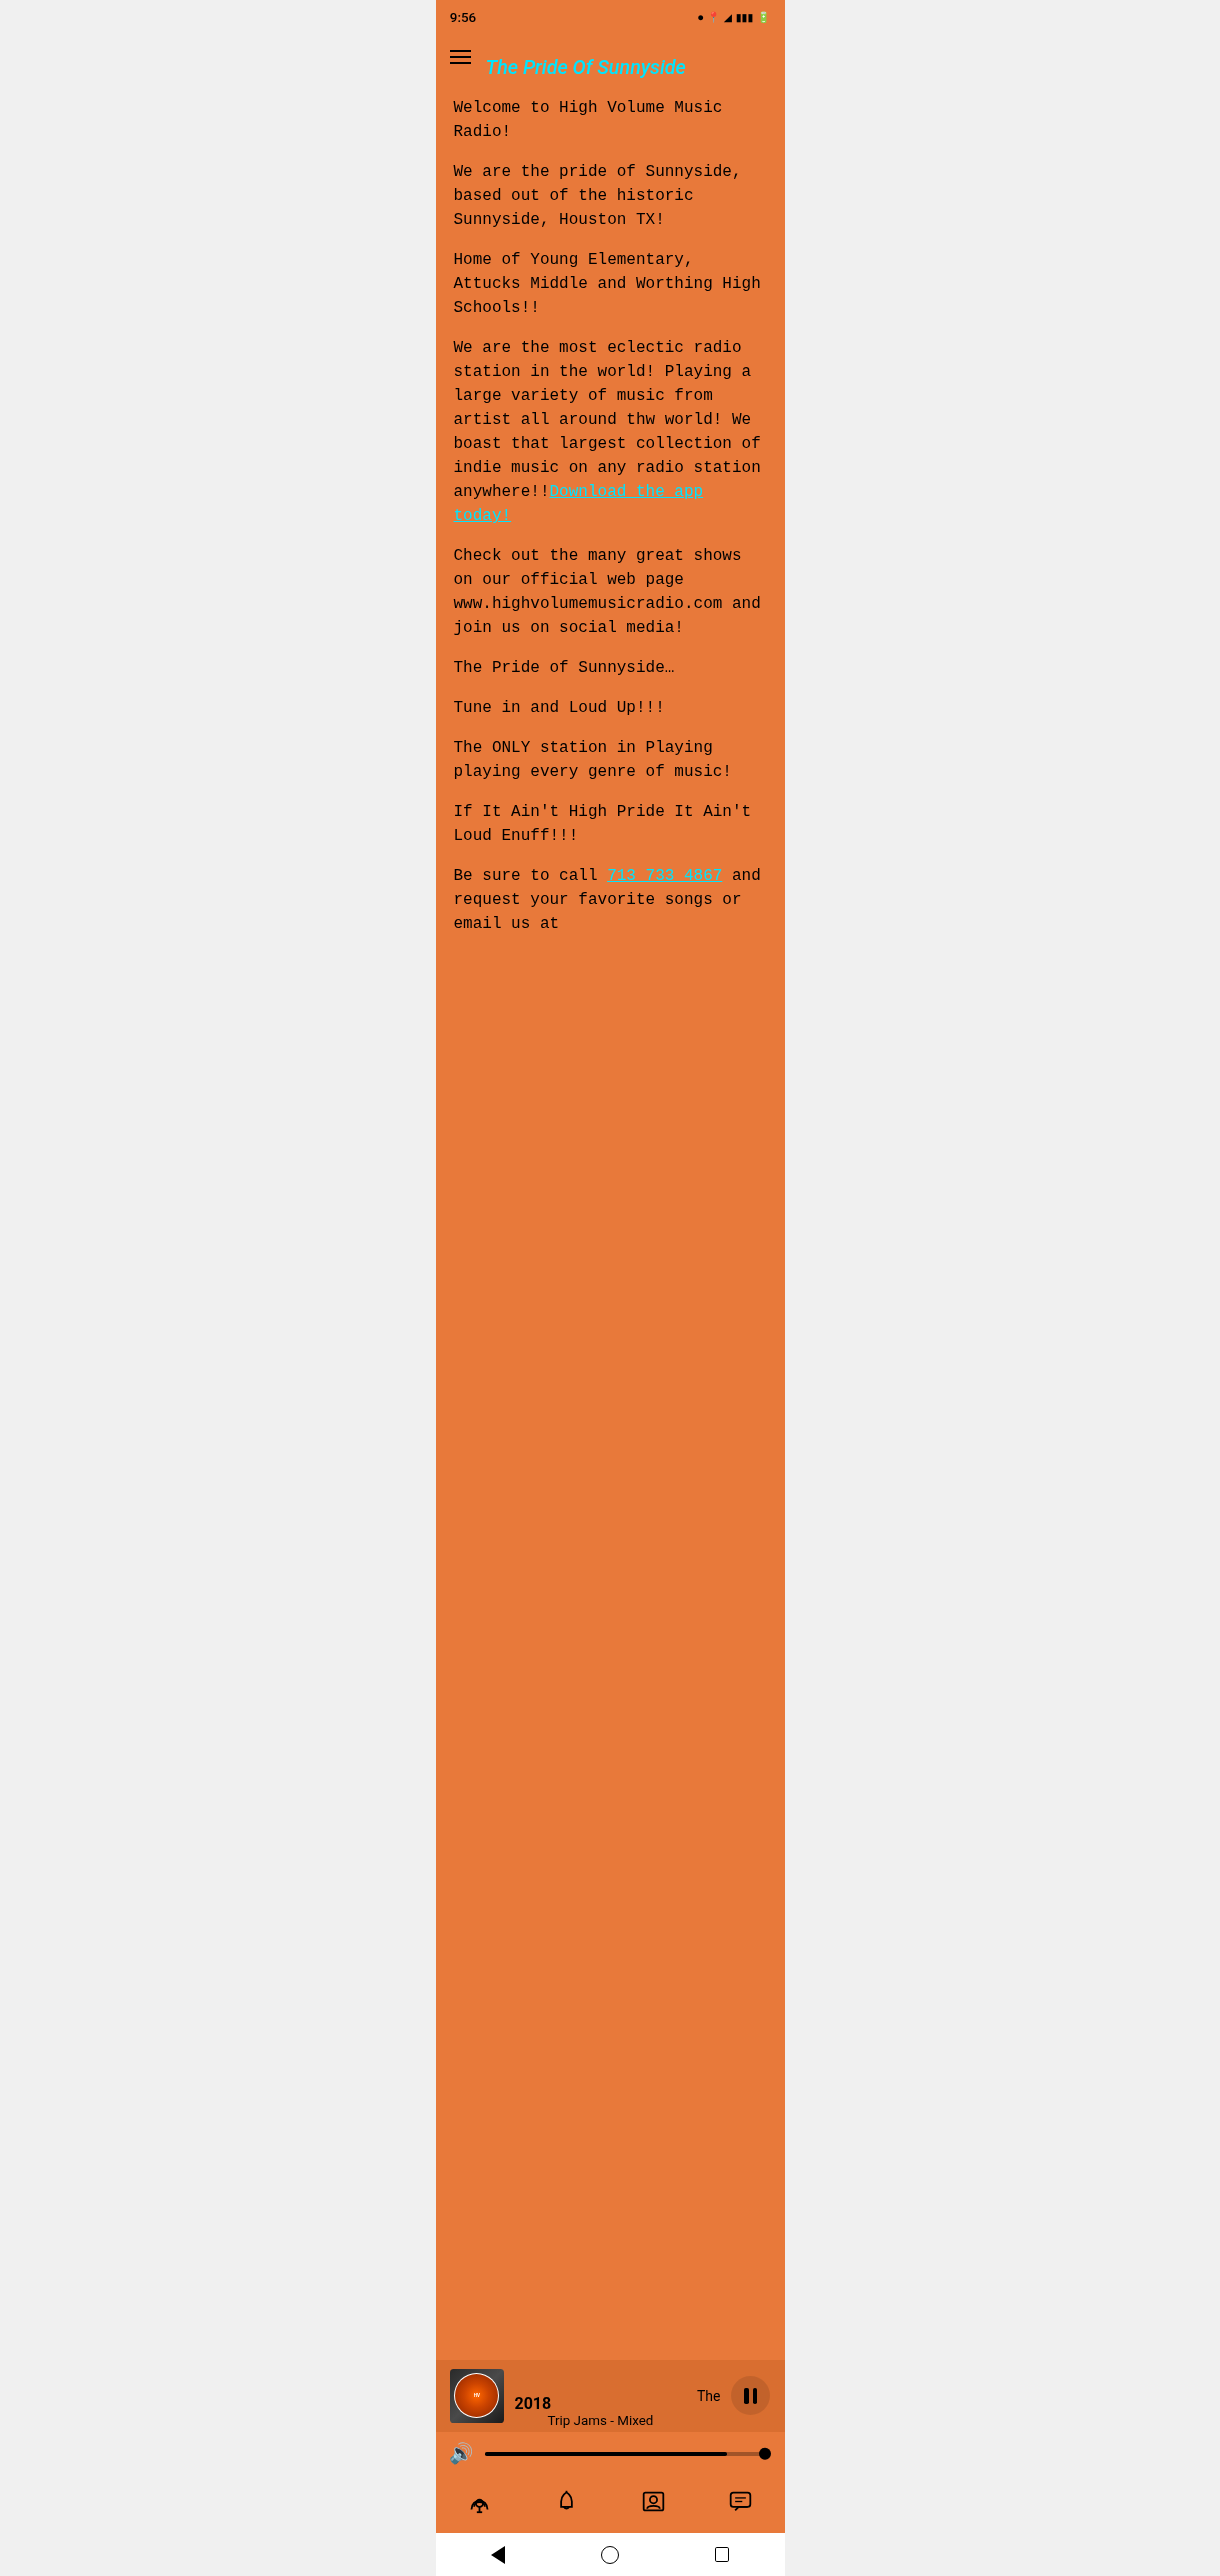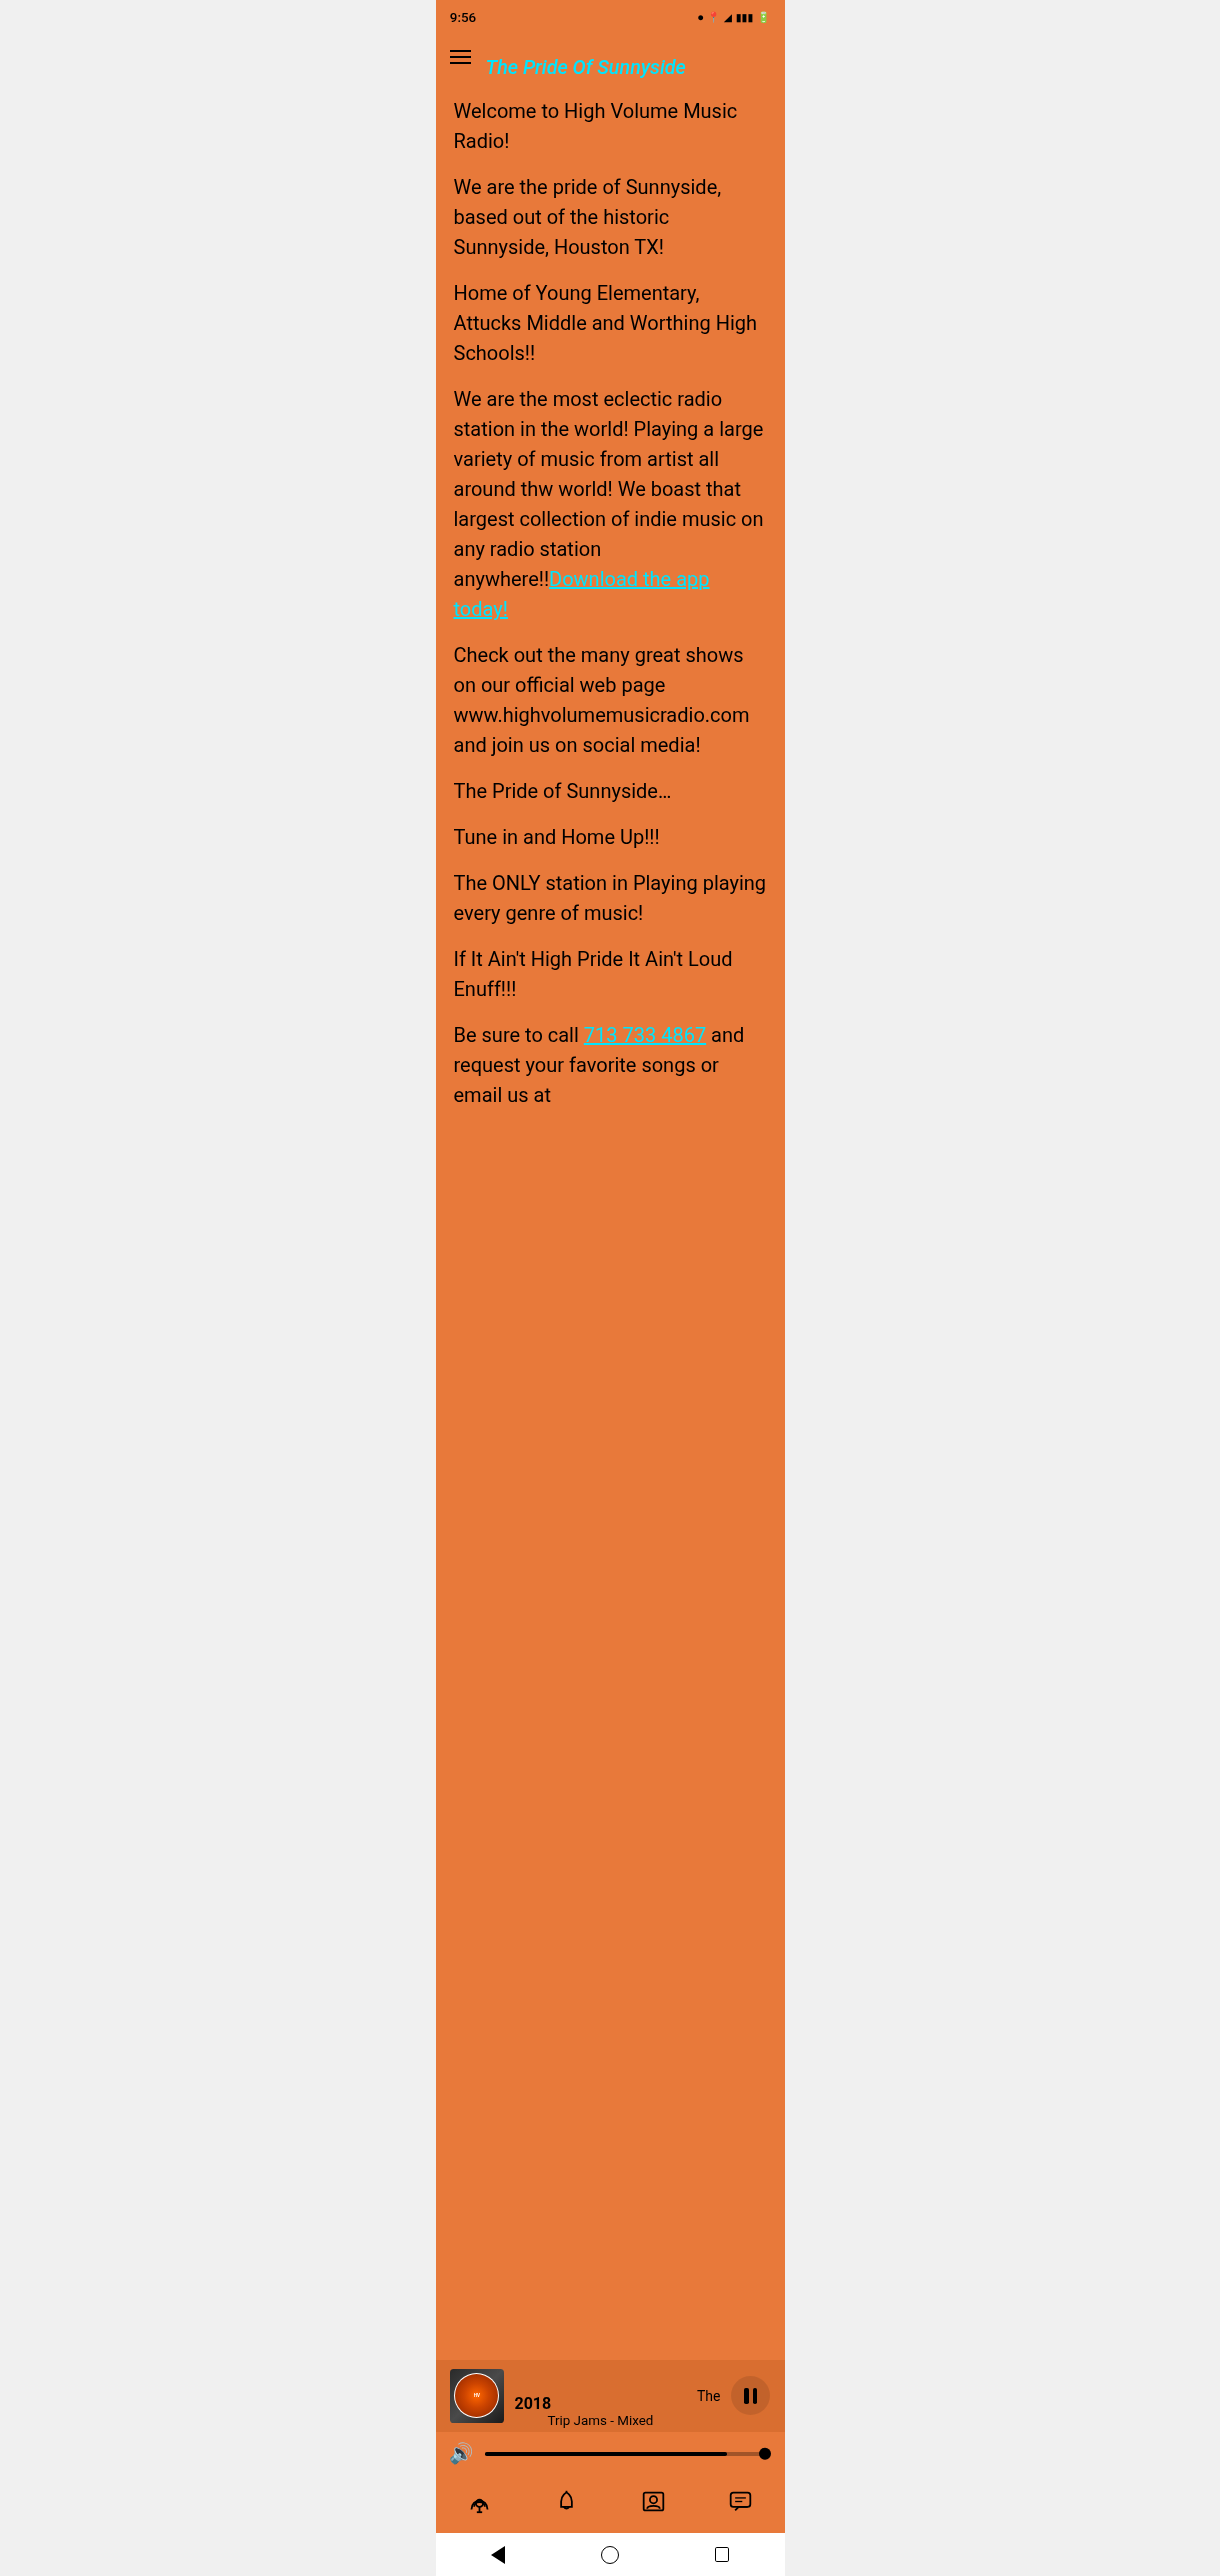--- a/index.html
+++ b/index.html
@@ -86,23 +86,24 @@
     
     .main-content {
       flex: 1;
       padding: 14.3px 18px;
       overflow-y: auto;
       background: #E8793A;
     }
 
     .description-text {
       color: #000;
-      font-size: 20px;
+      font-size: 16px;
       line-height: 1.5;
       margin-bottom: 18px;
+      font-family: Liberation Mono, monospace;
     }
 
     .description-text p {
       margin-bottom: 16px;
     }
 
     .link-text {
       color: #00E5FF;
       text-decoration: underline;
     }
@@ -351,21 +352,21 @@
   </div>
 
   <div class="main-content">
     <div class="description-text">
       <p>Welcome to High Volume Music Radio!</p>
       <p>We are the pride of Sunnyside, based out of the historic Sunnyside, Houston TX!</p>
       <p>Home of Young Elementary, Attucks Middle and Worthing High Schools!!</p>
       <p>We are the most eclectic radio station in the world! Playing a large variety of music from artist all around thw world! We boast that largest collection of indie music on any radio station anywhere!!<span class="link-text">Download the app today!</span></p>
       <p>Check out the many great shows on our official web page www.highvolumemusicradio.com and join us on social media!</p>
       <p>The Pride of Sunnyside…</p>
-      <p>Tune in and Home Up!!!</p>
+      <p>Tune in and Loud Up!!!</p>
       <p>The ONLY station in Playing playing every genre of music!</p>
       <p>If It Ain't High Pride It Ain't Loud Enuff!!!</p>
       <p>Be sure to call <span class="link-text">713 733 4867</span> and request your favorite songs or email us at</p>
     </div>
   </div>
 
   <div class="now-playing-bar">
     <div class="album-art">
       <div class="album-art-inner">
         <div class="radio-logo">

